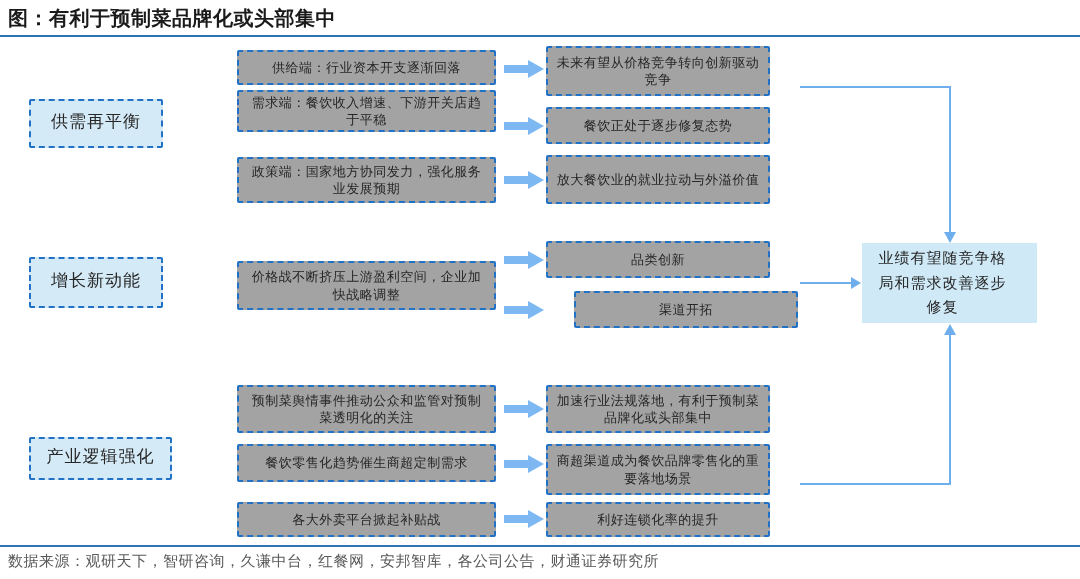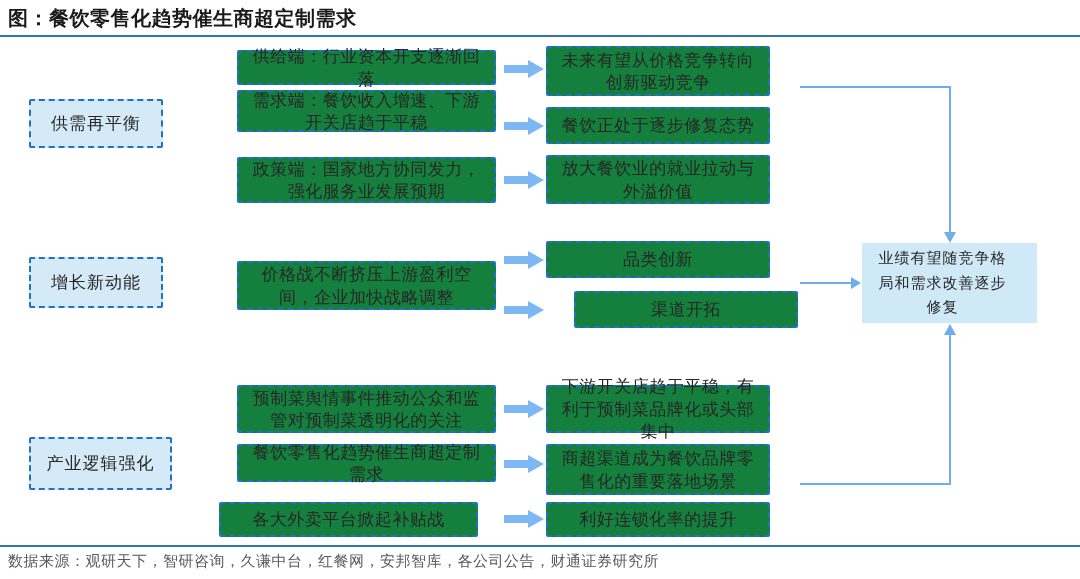--- a/index.html
+++ b/index.html
@@ -15,59 +15,59 @@
   .rule{position:absolute;left:0;width:1080px;height:2px;background:#2E74B5;}
   .rule-top{top:35px;}
   .rule-bottom{top:545px;}
   .footer{
     position:absolute;left:8px;top:552px;
     font-family:"Liberation Sans",sans-serif;font-size:15px;color:#595959;
     letter-spacing:0.5px;white-space:nowrap;
   }
   .dash{
     position:absolute;box-sizing:border-box;
-    border:2px dashed #2171C7;border-radius:2px;background:#15803d;
+    border:2px dashed #2171C7;border-radius:2px;background:#a3a3a3;
     display:flex;align-items:center;justify-content:center;text-align:center;
-    font-size:17px;line-height:1.32;color:#262626;letter-spacing:0.5px;
+    font-size:13px;line-height:1.32;color:#262626;letter-spacing:0.5px;
     padding:2px 8px;
   }
-  .fill{background:#D5EAF7;font-size:17px;letter-spacing:1px;}
+  .fill{background:#D5EAF7;font-size:17px;letter-spacing:1px;font-family:Liberation Mono, monospace;}
   .conclusion{
     position:absolute;box-sizing:border-box;background:#CFE9F6;
     display:flex;align-items:center;justify-content:center;text-align:center;
     font-size:15px;line-height:1.65;color:#262626;letter-spacing:1px;
     padding:6px 26px;
   }
   .arrow{position:absolute;width:40px;height:20px;}
   .connectors{position:absolute;left:0;top:0;pointer-events:none;}
 </style>
 </head>
 <body>
 
 <div class="canvas">
 
-  <div class="title">图：餐饮零售化趋势催生商超定制需求</div>
+  <div class="title">图：有利于预制菜品牌化或头部集中</div>
   <div class="rule rule-top"></div>
 
   <svg class="connectors" width="1080" height="579" viewBox="0 0 1080 579">
     <path d="M800 87 H950 V233" fill="none" stroke="#6FAEEC" stroke-width="2"></path>
     <polygon points="944,232 956,232 950,243" fill="#6FAEEC"></polygon>
     <path d="M800 283 H851" fill="none" stroke="#6FAEEC" stroke-width="2"></path>
     <polygon points="851,277 851,289 861,283" fill="#6FAEEC"></polygon>
     <path d="M800 484 H950 V334" fill="none" stroke="#6FAEEC" stroke-width="2"></path>
     <polygon points="944,335 956,335 950,324" fill="#6FAEEC"></polygon>
   </svg>
 
   <div class="dash fill" style="left:29px;top:99px;width:134px;height:49px;">
     <span>供需再平衡</span>
   </div>
   <div class="dash fill" style="left:29px;top:257px;width:134px;height:51px;">
     <span>增长新动能</span>
   </div>
-  <div class="dash fill" style="left:29px;top:437px;width:143px;height:53px;">
+  <div class="dash fill" style="left:29px;top:437px;width:143px;height:43px;">
     <span>产业逻辑强化</span>
   </div>
 
   <div class="dash" style="left:237px;top:50px;width:259px;height:35px;">
     <span>供给端：行业资本开支逐渐回落</span>
   </div>
   <div class="dash" style="left:237px;top:90px;width:259px;height:42px;">
     <span>需求端：餐饮收入增速、下游开关店趋于平稳</span>
   </div>
   <div class="dash" style="left:237px;top:157px;width:259px;height:46px;">
@@ -93,26 +93,26 @@
   <div class="dash" style="left:574px;top:291px;width:224px;height:37px;">
     <span>渠道开拓</span>
   </div>
 
   <div class="dash" style="left:237px;top:385px;width:259px;height:48px;">
     <span>预制菜舆情事件推动公众和监管对预制菜透明化的关注</span>
   </div>
   <div class="dash" style="left:237px;top:444px;width:259px;height:38px;">
     <span>餐饮零售化趋势催生商超定制需求</span>
   </div>
-  <div class="dash" style="left:219px;top:502px;width:259px;height:35px;">
+  <div class="dash" style="left:237px;top:502px;width:259px;height:35px;">
     <span>各大外卖平台掀起补贴战</span>
   </div>
 
   <div class="dash" style="left:546px;top:385px;width:224px;height:48px;">
-    <span>下游开关店趋于平稳，有利于预制菜品牌化或头部集中</span>
+    <span>加速行业法规落地，有利于预制菜品牌化或头部集中</span>
   </div>
   <div class="dash" style="left:546px;top:444px;width:224px;height:51px;">
     <span>商超渠道成为餐饮品牌零售化的重要落地场景</span>
   </div>
   <div class="dash" style="left:546px;top:502px;width:224px;height:35px;align-items:center;">
     <span>利好连锁化率的提升</span>
   </div>
 
   <svg class="arrow" style="left:504px;top:59px;" viewBox="0 0 40 20">
       <path d="M0 6 H24 V1 L40 10 L24 19 V14 H0 Z" fill="#7DB8F2"></path>

